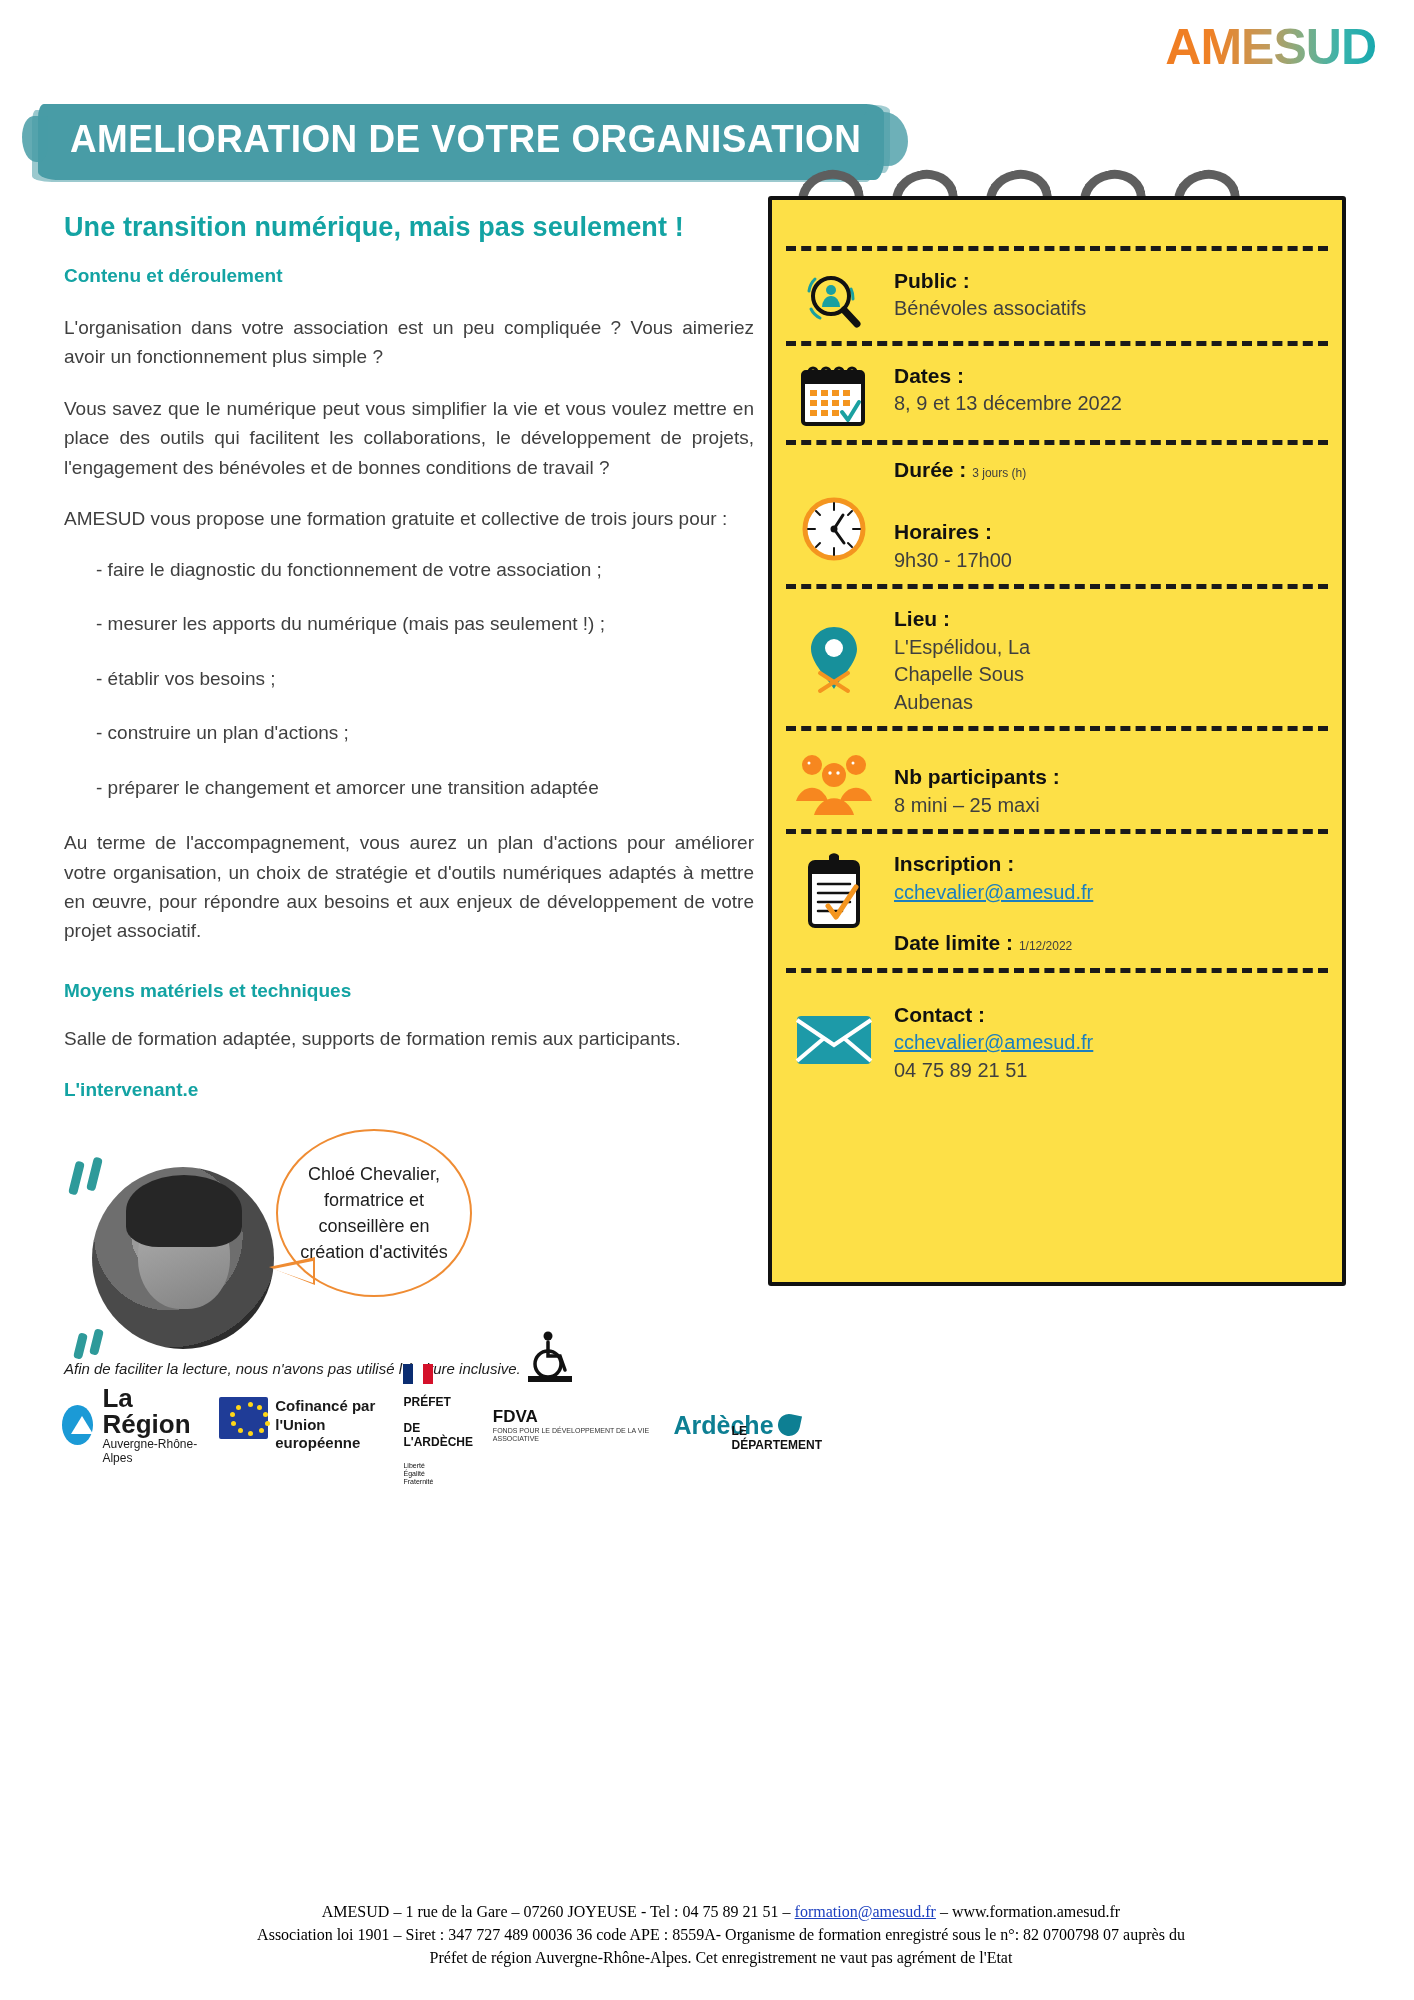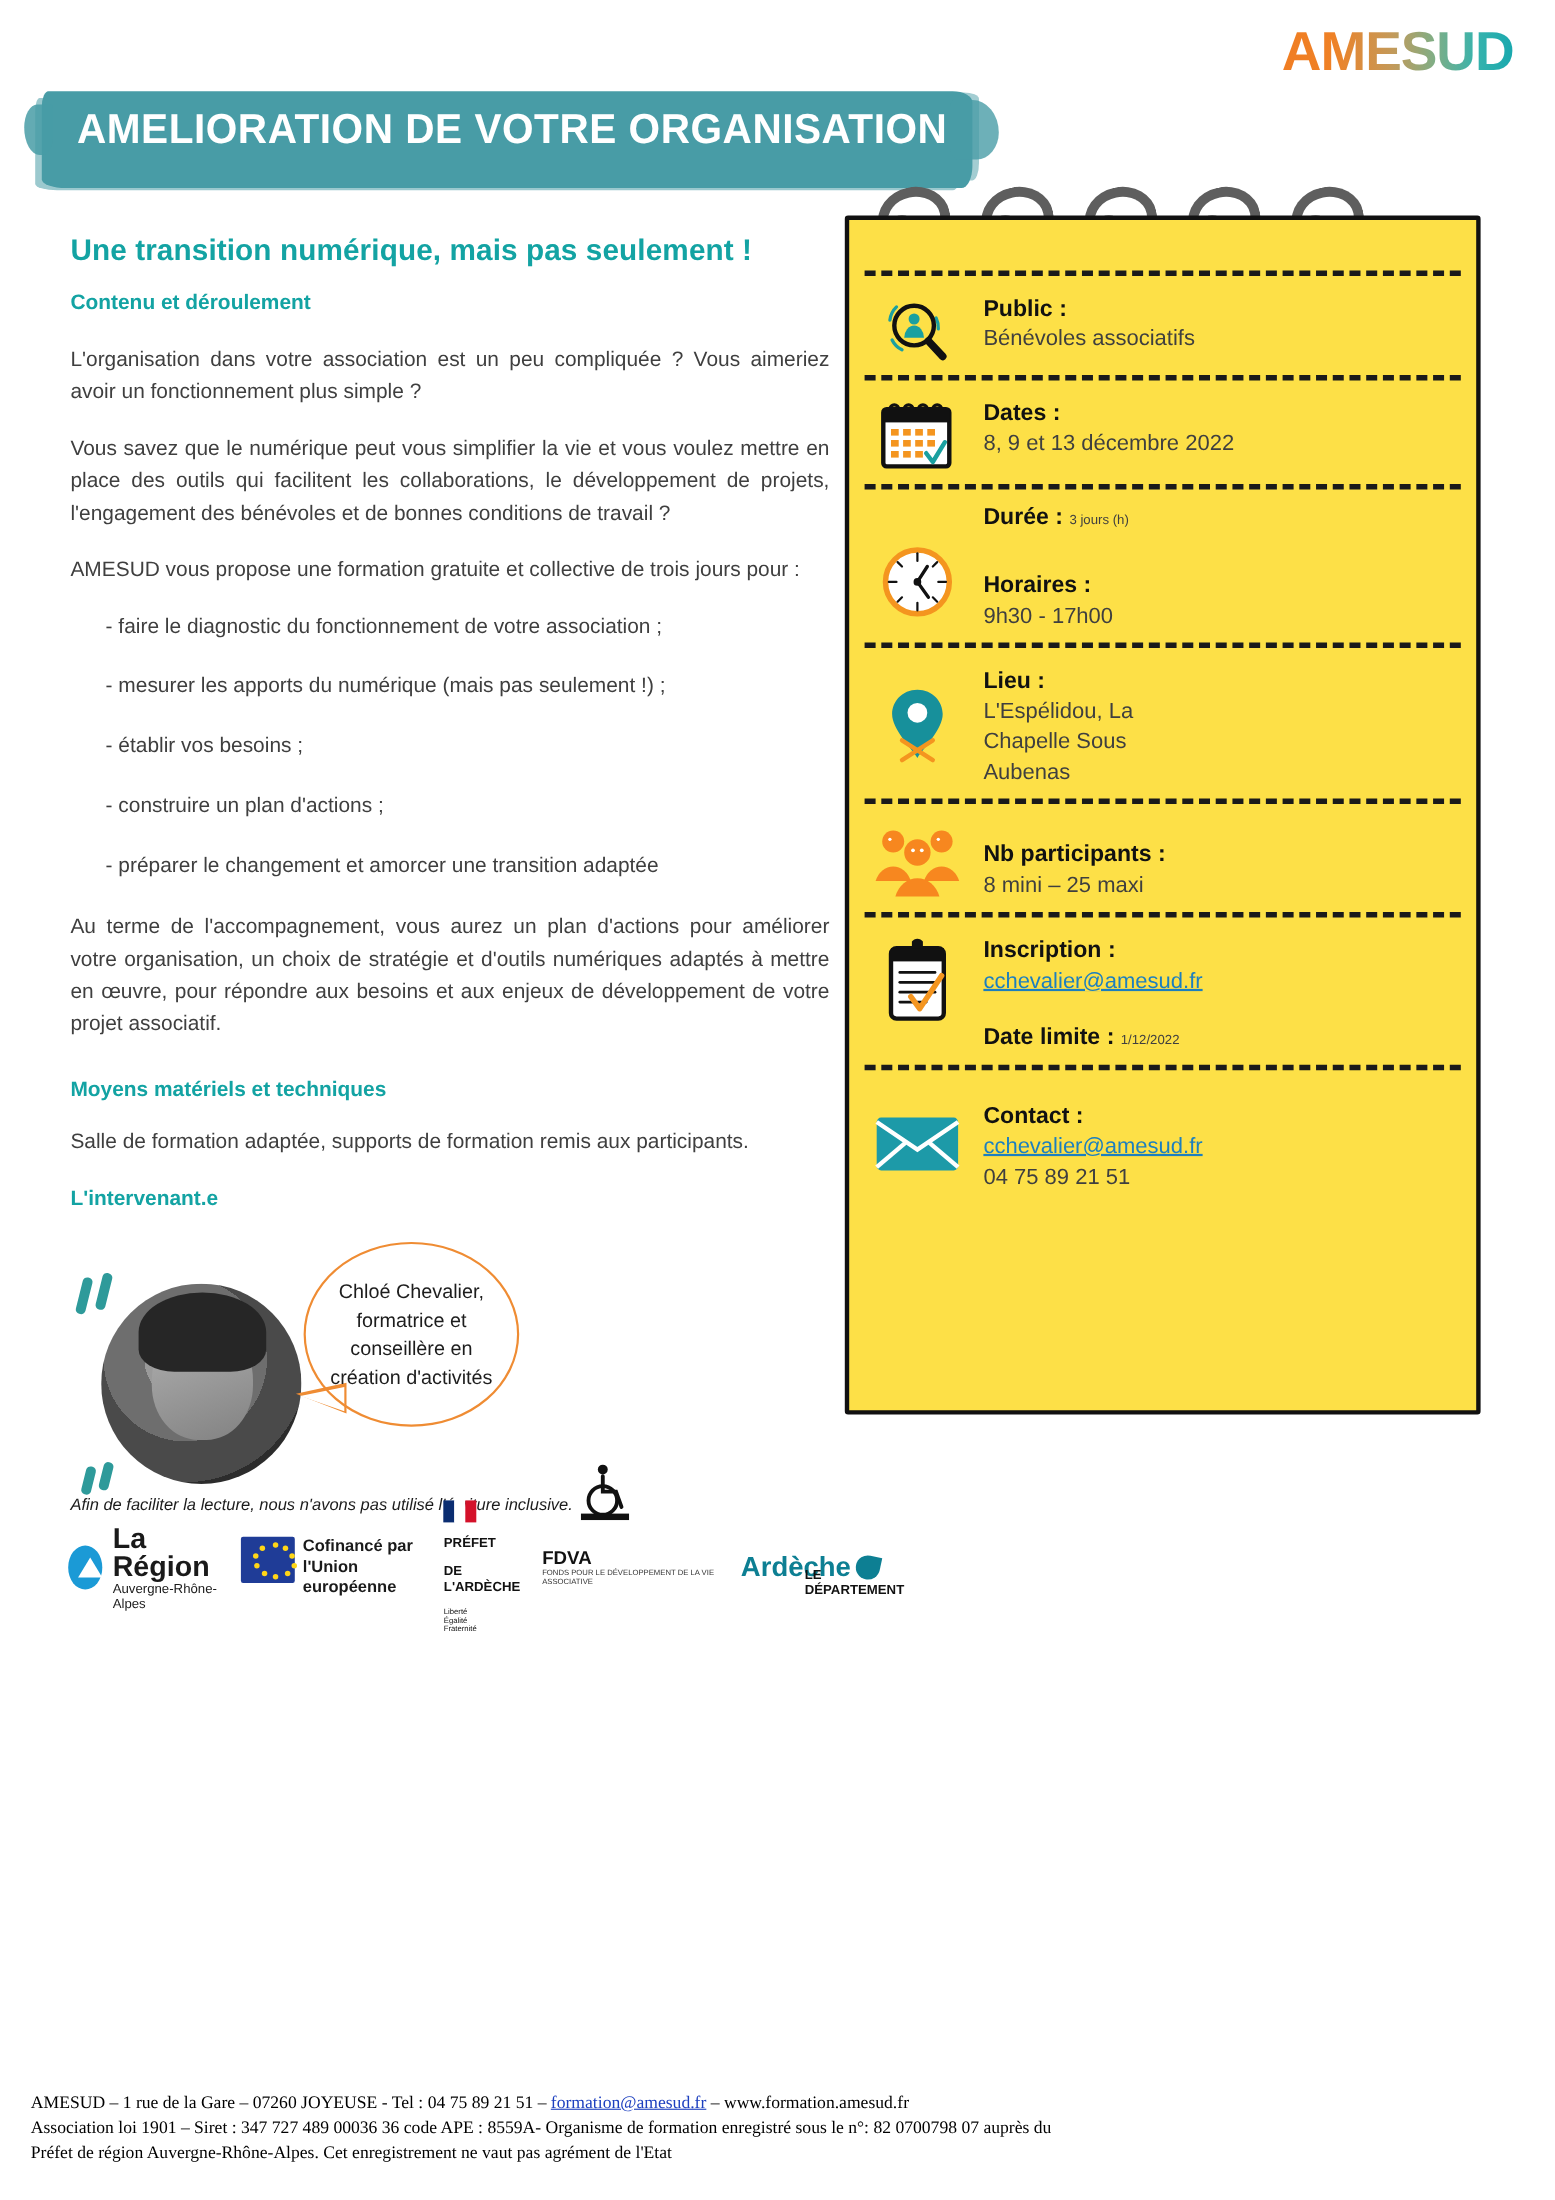--- a/index.html
+++ b/index.html
@@ -16,21 +16,21 @@
     position:absolute;top:22px;right:38px;
     font-size:50px;font-weight:bold;letter-spacing:-1px;
     font-family:"Liberation Sans",sans-serif;
     background:linear-gradient(90deg,#f07d22 0%,#ef8126 22%,#c39a5a 48%,#7fae86 66%,#37b3ad 84%,#18a8ae 100%);
     -webkit-background-clip:text;background-clip:text;color:transparent;
     line-height:1;
   }
 
   
   .banner{
-    position:absolute;left:38px;top:83px;width:846px;height:88px;
+    position:absolute;left:38px;top:104px;width:846px;height:76px;
   }
   .banner .stroke{
     position:absolute;inset:0;
     background:#489ca6;
     border-radius:6px 18px 10px 22px/14px 10px 20px 8px;
     box-shadow:-8px 4px 0 -2px rgba(72,156,166,.55), 10px -3px 0 -4px rgba(72,156,166,.5);
   }
   .banner .stroke:before{
     content:"";position:absolute;left:-16px;top:12px;width:26px;height:46px;
     background:#489ca6;border-radius:50% 10% 40% 60%;opacity:.85;
@@ -148,21 +148,21 @@
   .pref .b1{background:#0b2d71;}.pref .b2{background:#fff;}.pref .b3{background:#d4112a;}
   .pref .tx{font-size:11px;line-height:1.15;color:#111;margin-top:12px;}
   .pref .tx b{font-size:12px;}
   .fdva{font-size:17px;font-weight:bold;color:#111;}
   .fdva small{display:block;font-size:7px;font-weight:normal;line-height:1.1;color:#333;}
   .ard{display:flex;align-items:center;gap:4px;}
   .ard .tx{font-size:25px;font-weight:bold;color:#0d7f93;line-height:1;}
   .ard .leaf{width:22px;height:22px;border-radius:50% 0 50% 50%;background:#0d7f93;transform:rotate(12deg);}
 
   .legal{
-    position:absolute;left:0;right:0;top:1900px;text-align:left;
+    position:absolute;left:0;right:0;top:1900px;text-align:center;
     font-family:"Liberation Serif",serif;font-size:16px;color:#000;line-height:1.45;margin-left:28px;
   }
   .legal a{color:#1c3fbf;text-decoration:underline;}
 </style>
 </head>
 <body>
 
 <div class="page">
 
   <div class="logo">AMESUD</div>

